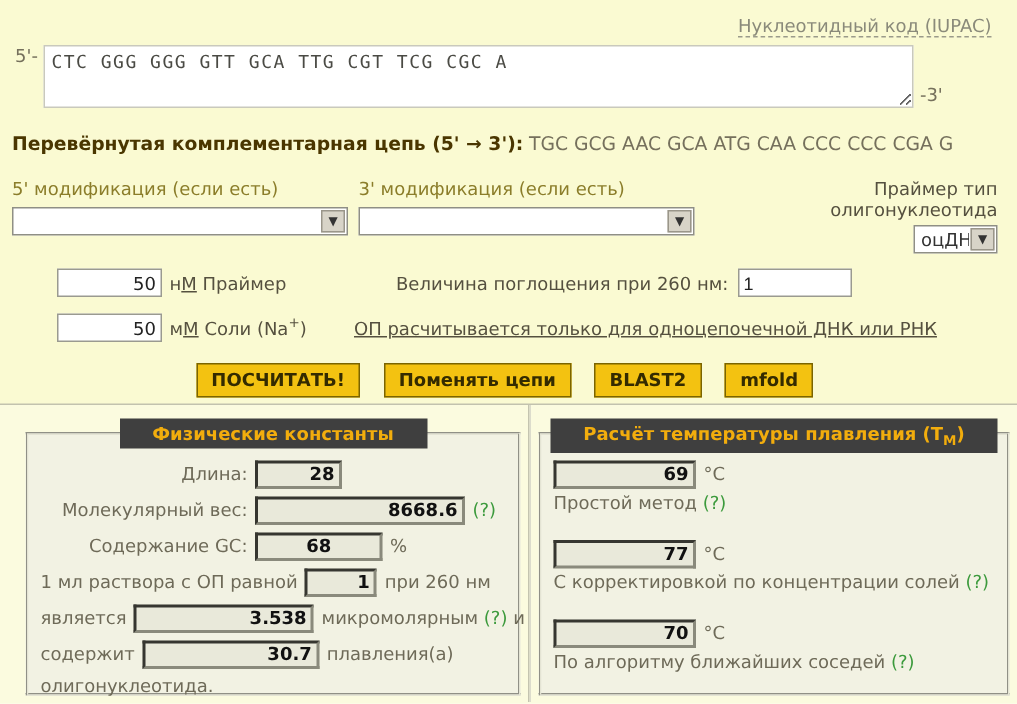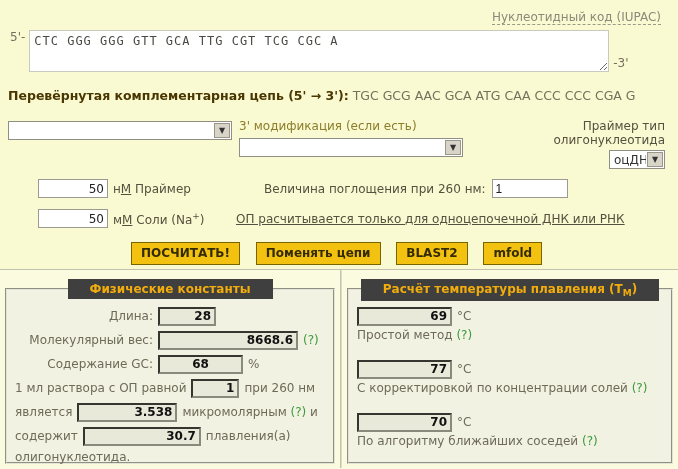--- a/index.html
+++ b/index.html
@@ -42,21 +42,21 @@
   .abs-group.note { margin-left:8px;text-decoration:underline; }
   .abs-input { width:76px; height:19px; border:1px solid #9a9a90; background:#fff; font-size:12px; color:#222; padding:0 3px; margin-left:6px; }
   .od-note { color:#55503f; white-space:nowrap; }
 
   .buttons-row { text-align:center; margin-top:13px; }
   .btn { display:inline-block; background:#f3c211; border:1px solid #7a6400; color:#342b00;
          font-family:"DejaVu Sans", sans-serif; font-weight:bold; font-size:12px;
          padding:3px 9px 4px; margin:0 6px; cursor:pointer; }
 
   
-  .bottom { display:flex; height:198px; background:#fbfbdf; }
+  .bottom { display:flex; height:198px; background:#fbfbdf;margin-left:12px; }
   .bcol { padding:6px 5px 0 5px; }
   .bcol.left { width:341px; border-right:1px solid #c4c4b0; }
   .bcol.right { flex:1; border-left:1px solid #dcdccc; }
 
   .panel { position:relative; border:2px groove #e4e4d4; background:#f2f2e3; margin-top:12px; height:176px; padding:16px 6px 0 8px; }
   .panel-title-wrap { position:absolute; top:-11px; left:0; right:0; text-align:center; }
   .panel-title { display:inline-block; background:#3f3f3f; color:#f2ad0d; font-weight:bold; font-size:12px; padding:3px 22px; white-space:nowrap; }
   .panel-title sub { font-size:9px; }
 
   .prow { display:flex; align-items:center; margin-bottom:4px; height:20px; white-space:nowrap; }
@@ -91,20 +91,21 @@
       <span class="prime-label end">-3'</span>
     </div>
 
     <div class="revcomp-row">
       <span class="revcomp-label">Перевёрнутая комплементарная цепь (5' → 3'):</span>
       <span class="revcomp-seq"> <span>TGC GCG AAC GCA ATG CAA CCC CCC CGA G</span></span>
     </div>
 
     <div class="mod-row">
       <div class="mod-col">
+        <span class="mod-label">5' модификация (если есть)</span>
         <div class="selectbox">
           <span class="select-value"></span>
           <span class="select-arrow">▼</span>
         </div>
       </div>
       <div class="mod-col">
         <span class="mod-label">3' модификация (если есть)</span>
         <div class="selectbox">
           <span class="select-value"></span>
           <span class="select-arrow">▼</span>
@@ -174,21 +175,21 @@
         </div>
 
         <div class="prow">
           <span class="plbl-inline">1 мл раствора с ОП равной</span>
           <input class="ro-input" style="width: 48px;" value="1">
           <span class="suffix">при 260 нм</span>
         </div>
 
         <div class="prow">
           <span class="plbl-inline">является</span>
-          <input class="ro-input" style="width: 100px;" value="3.538">
+          <input class="ro-input" style="width: 120px;" value="3.538">
           <span class="suffix"><span>микромолярным</span> <a class="help-link">(?)</a> <span>и</span></span>
         </div>
 
         <div class="prow">
           <span class="plbl-inline">содержит</span>
           <input class="ro-input" style="width: 118px;" value="30.7">
           <span class="suffix">плавления(а)</span>
         </div>
 
         <div class="tail-row">олигонуклеотида.</div>

